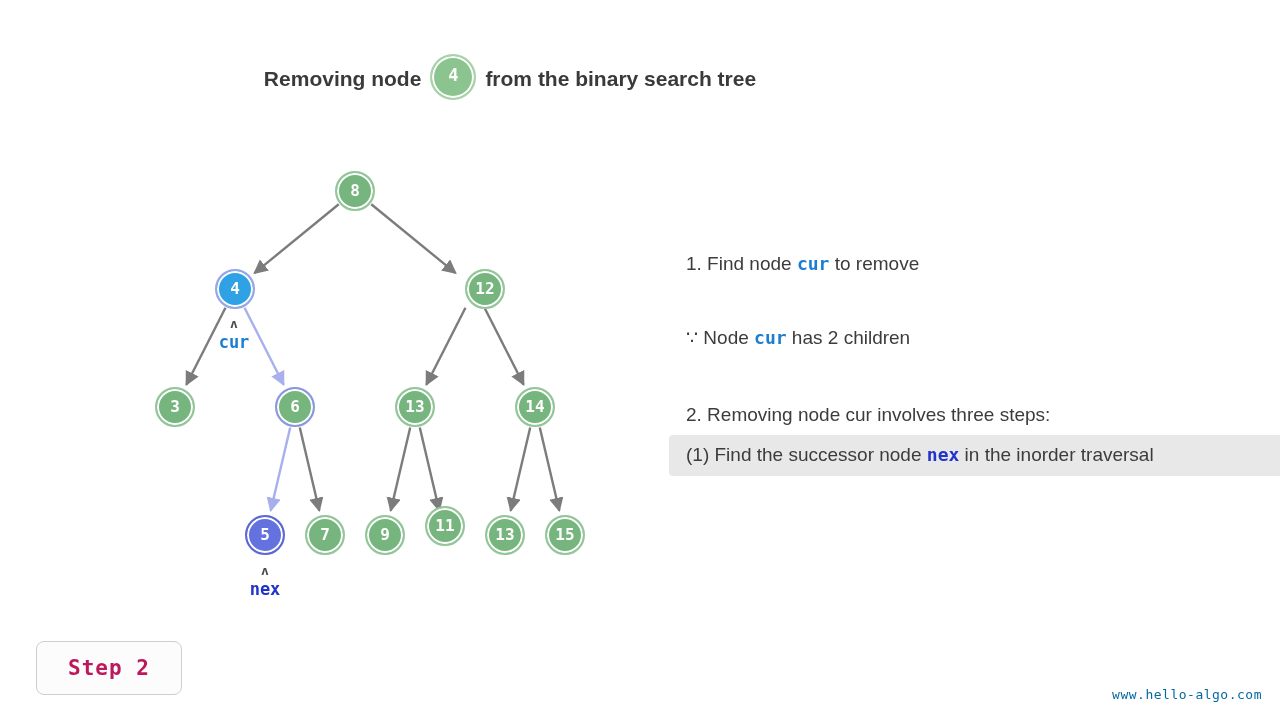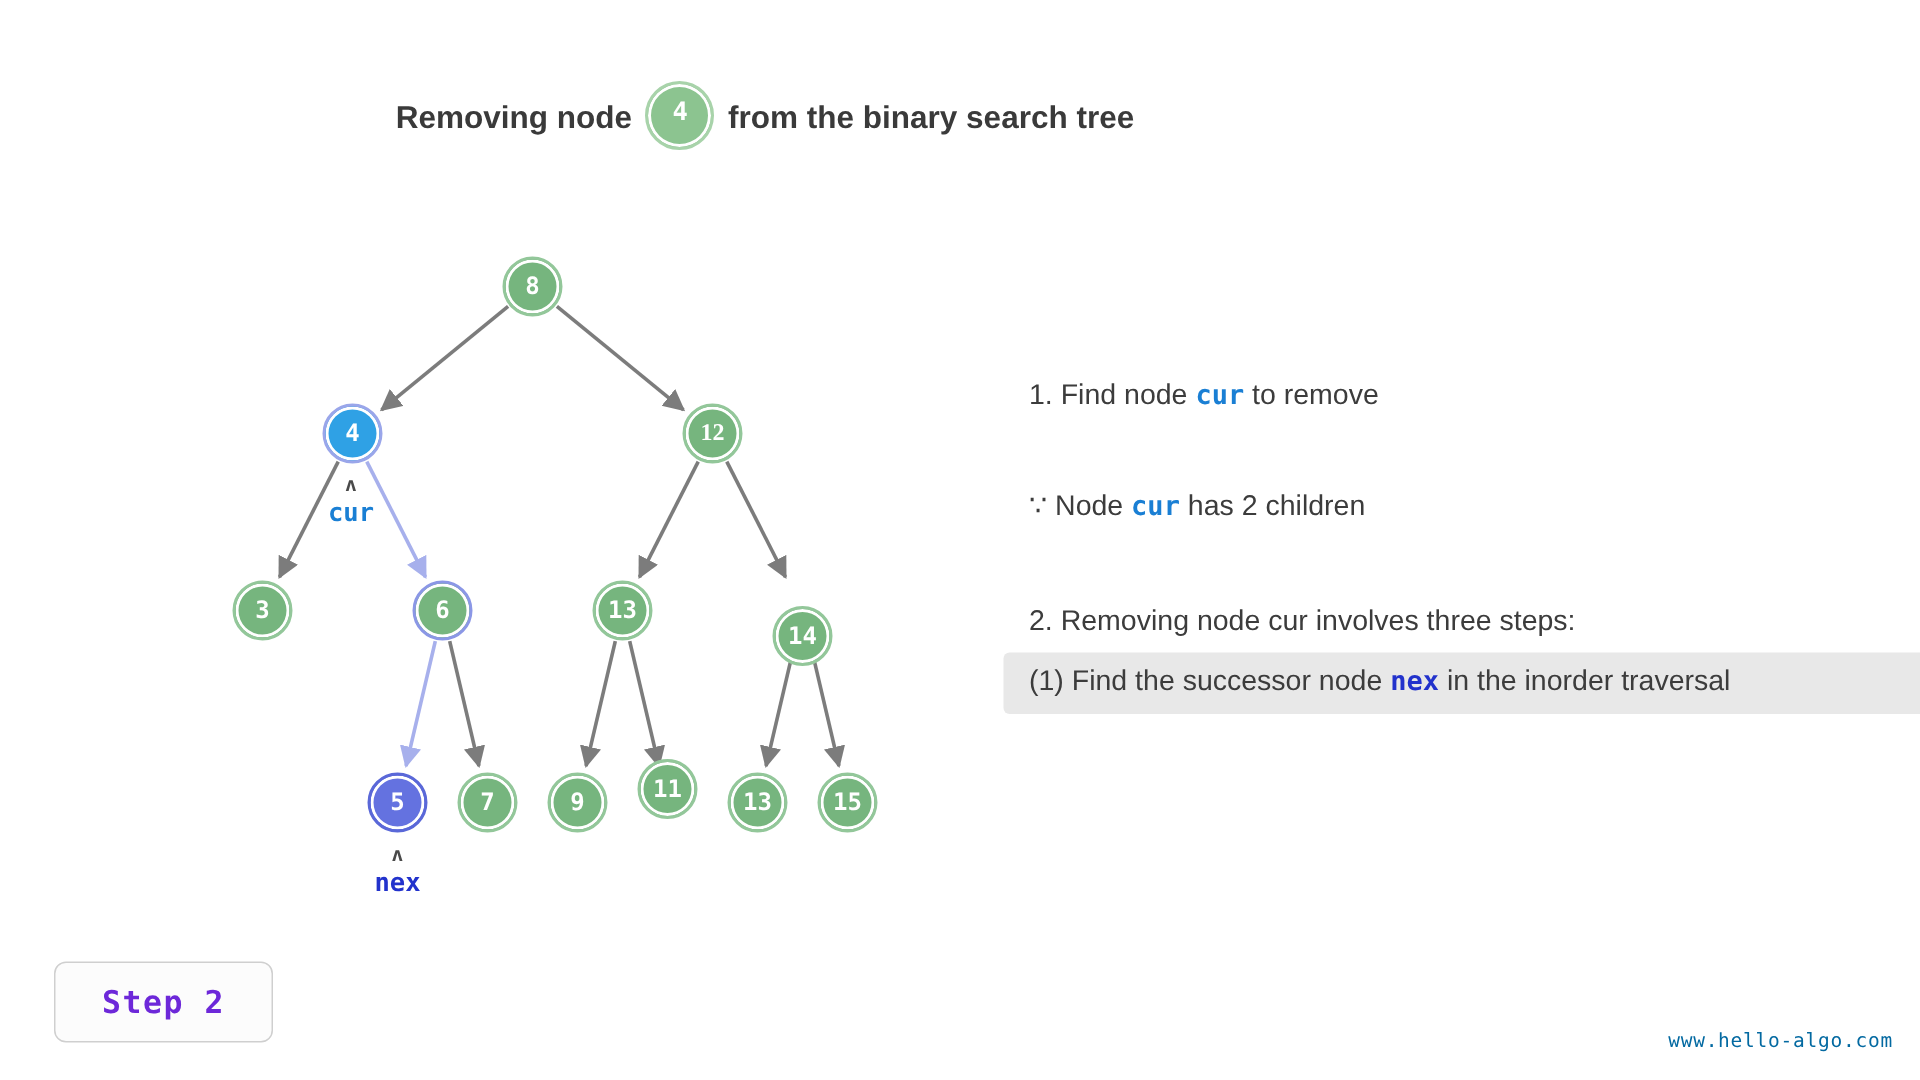--- a/index.html
+++ b/index.html
@@ -166,21 +166,21 @@
     width: 144px;
     height: 52px;
     border: 1px solid #cfcfcf;
     border-radius: 8px;
     background: #fcfcfc;
     text-align: center;
     line-height: 52px;
     font-family: "DejaVu Sans Mono", monospace;
     font-size: 21px;
     font-weight: bold;
-    color: #6d28d9;
+    color: #be185d;
     letter-spacing: 1px;
   }
 
   
   #watermark {
     position: absolute;
     right: 18px;
     bottom: 18px;
     font-family: "DejaVu Sans Mono", monospace;
     font-size: 13px;
@@ -220,33 +220,33 @@
         <line x1="539.7920177785759" y1="427.4459425219238" x2="559.2952169302667" y2="510.65959223580495" stroke="#7c7c7c" stroke-width="2.4" marker-end="url(#ah-gray)"></line>
       </g>
   </svg>
   <div id="node-group">
       <div class="tree-node green" style="left: 355px; top: 191px;">
         <span>8</span>
       </div>
       <div class="tree-node cur" style="left: 235px; top: 289px;">
         <span>4</span>
       </div>
-      <div class="tree-node green" style="left: 475px; top: 289px; font-family: Liberation Serif, serif;">
+      <div class="tree-node green" style="left: 485px; top: 289px;">
         <span>12</span>
       </div>
       <div class="tree-node green" style="left: 175px; top: 407px;">
         <span>3</span>
       </div>
       <div class="tree-node ringed" style="left: 295px; top: 407px;">
         <span>6</span>
       </div>
       <div class="tree-node green" style="left: 415px; top: 407px;">
         <span>13</span>
       </div>
-      <div class="tree-node green" style="left: 535px; top: 424px;">
+      <div class="tree-node green" style="left: 535px; top: 407px;">
         <span>14</span>
       </div>
       <div class="tree-node nex" style="left: 265px; top: 535px;">
         <span>5</span>
       </div>
       <div class="tree-node green" style="left: 325px; top: 535px;">
         <span>7</span>
       </div>
       <div class="tree-node green" style="left: 385px; top: 535px;">
         <span>9</span>

